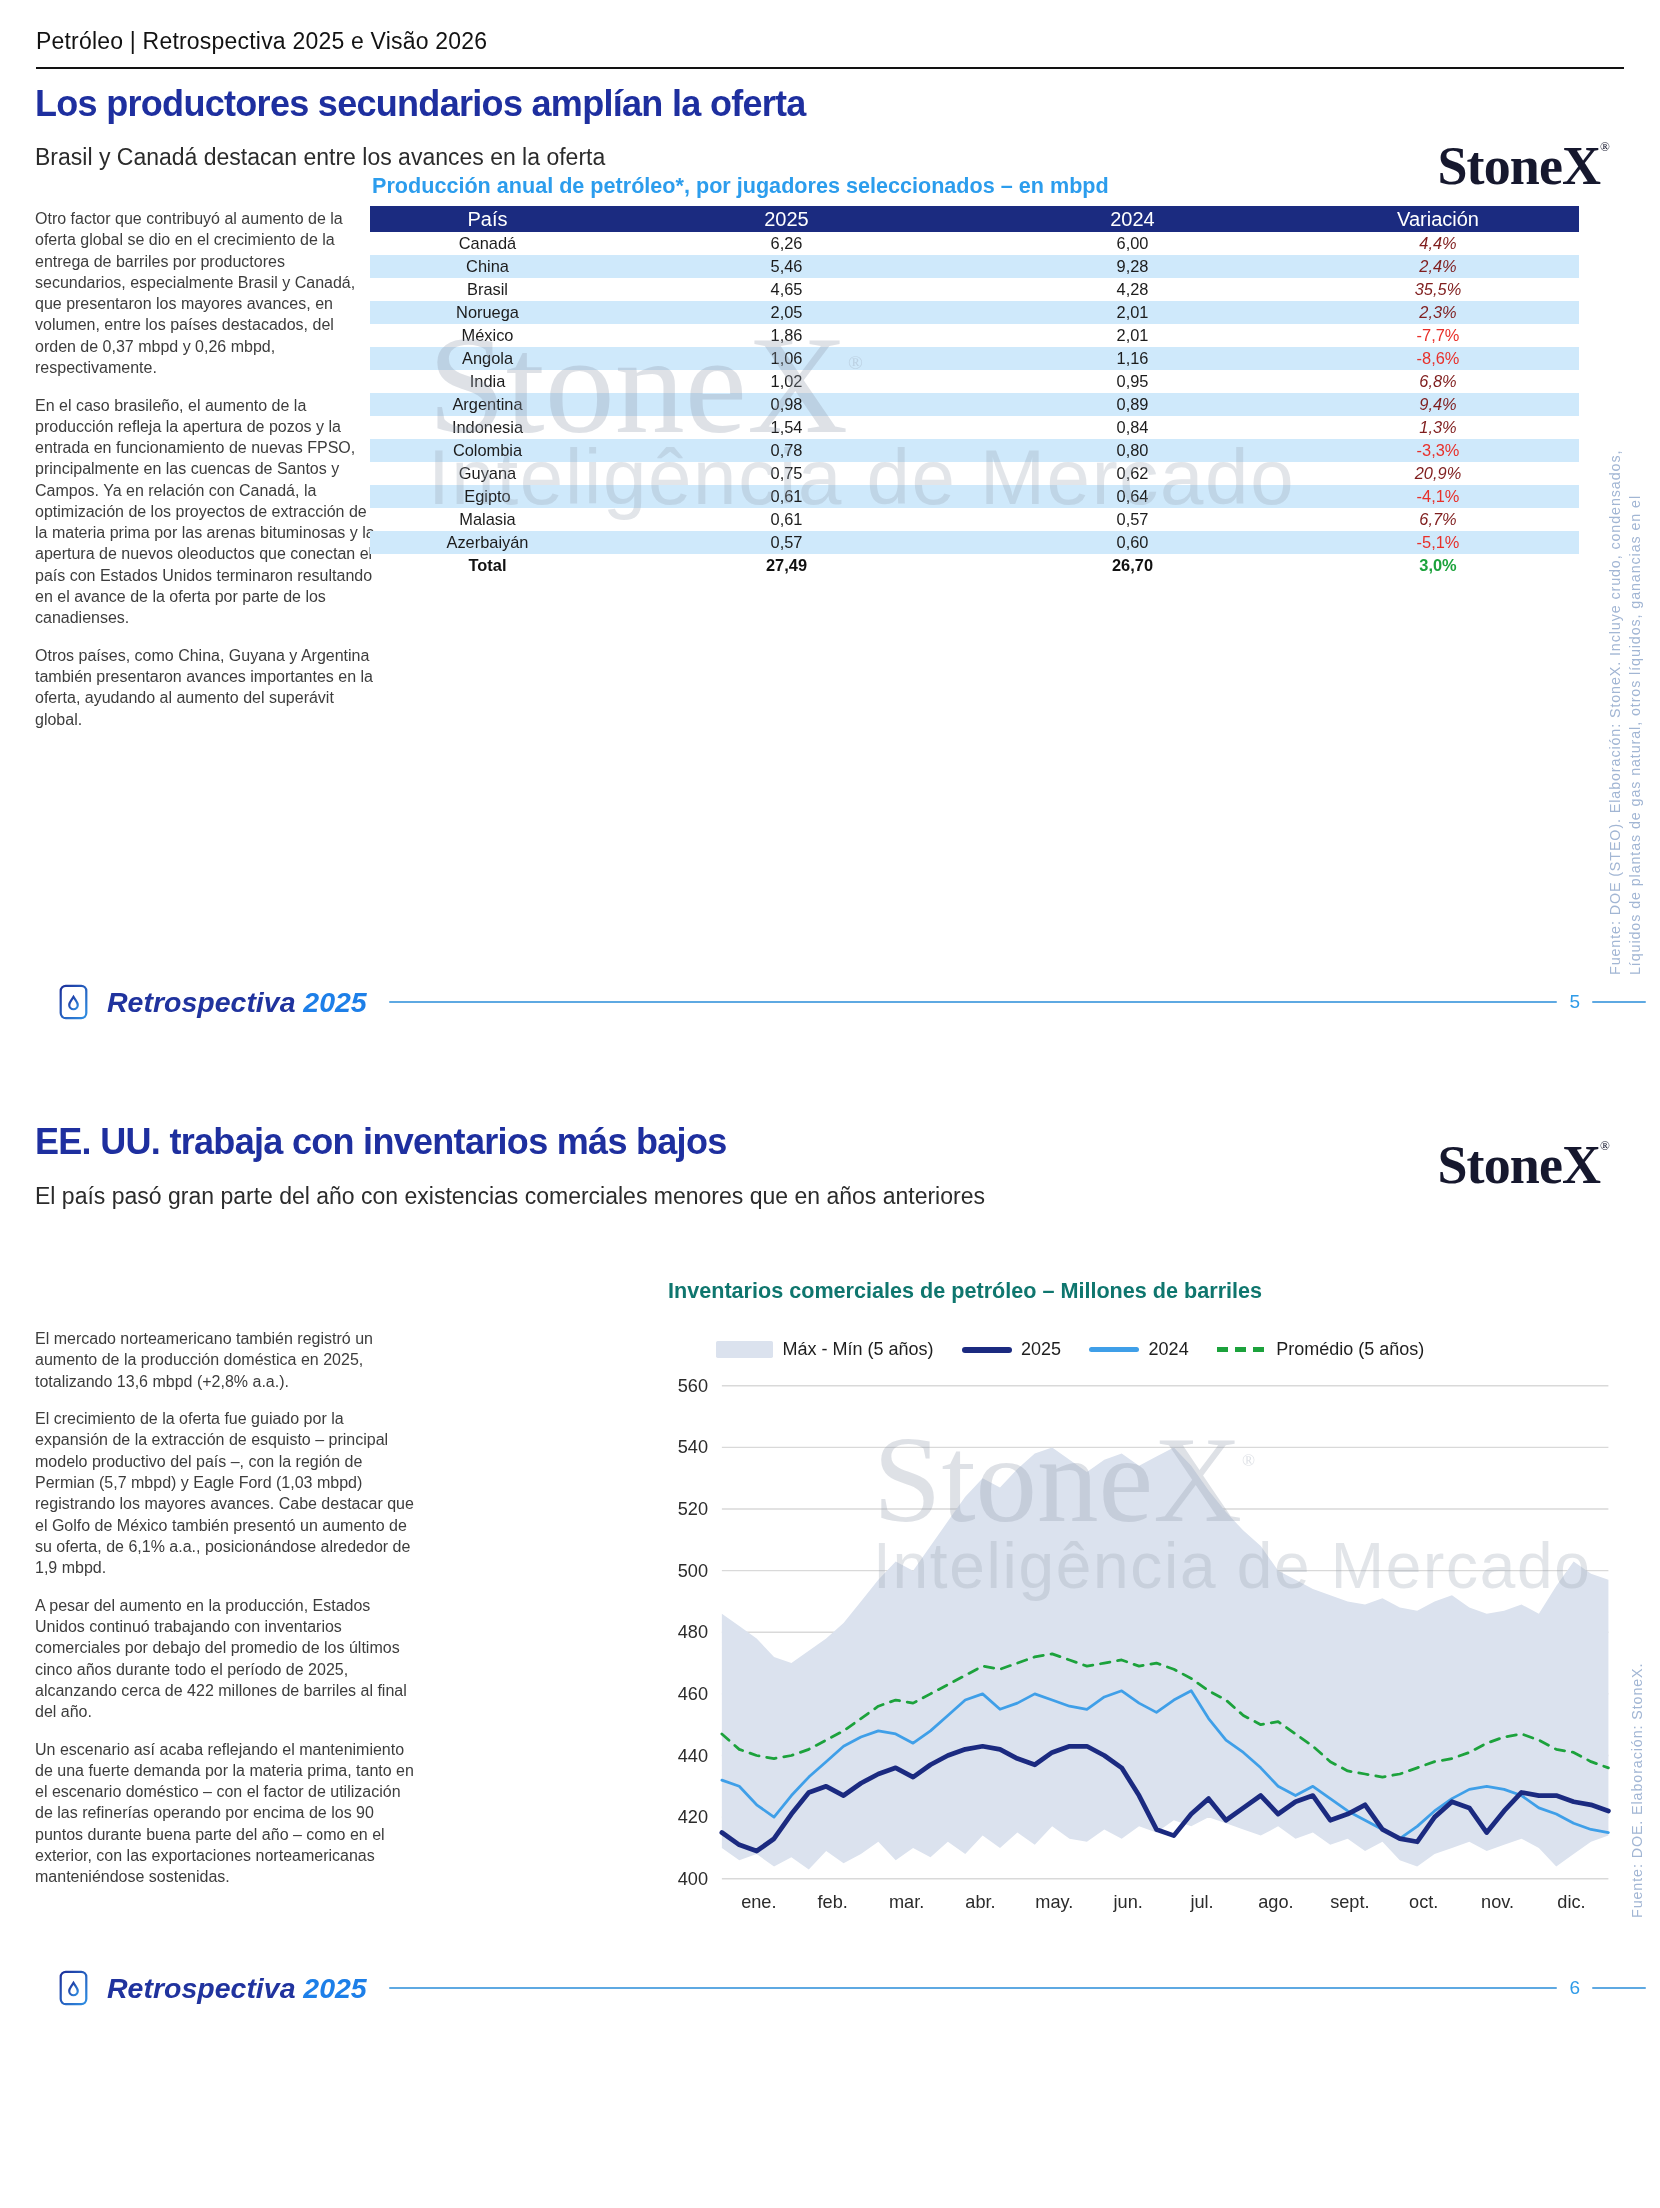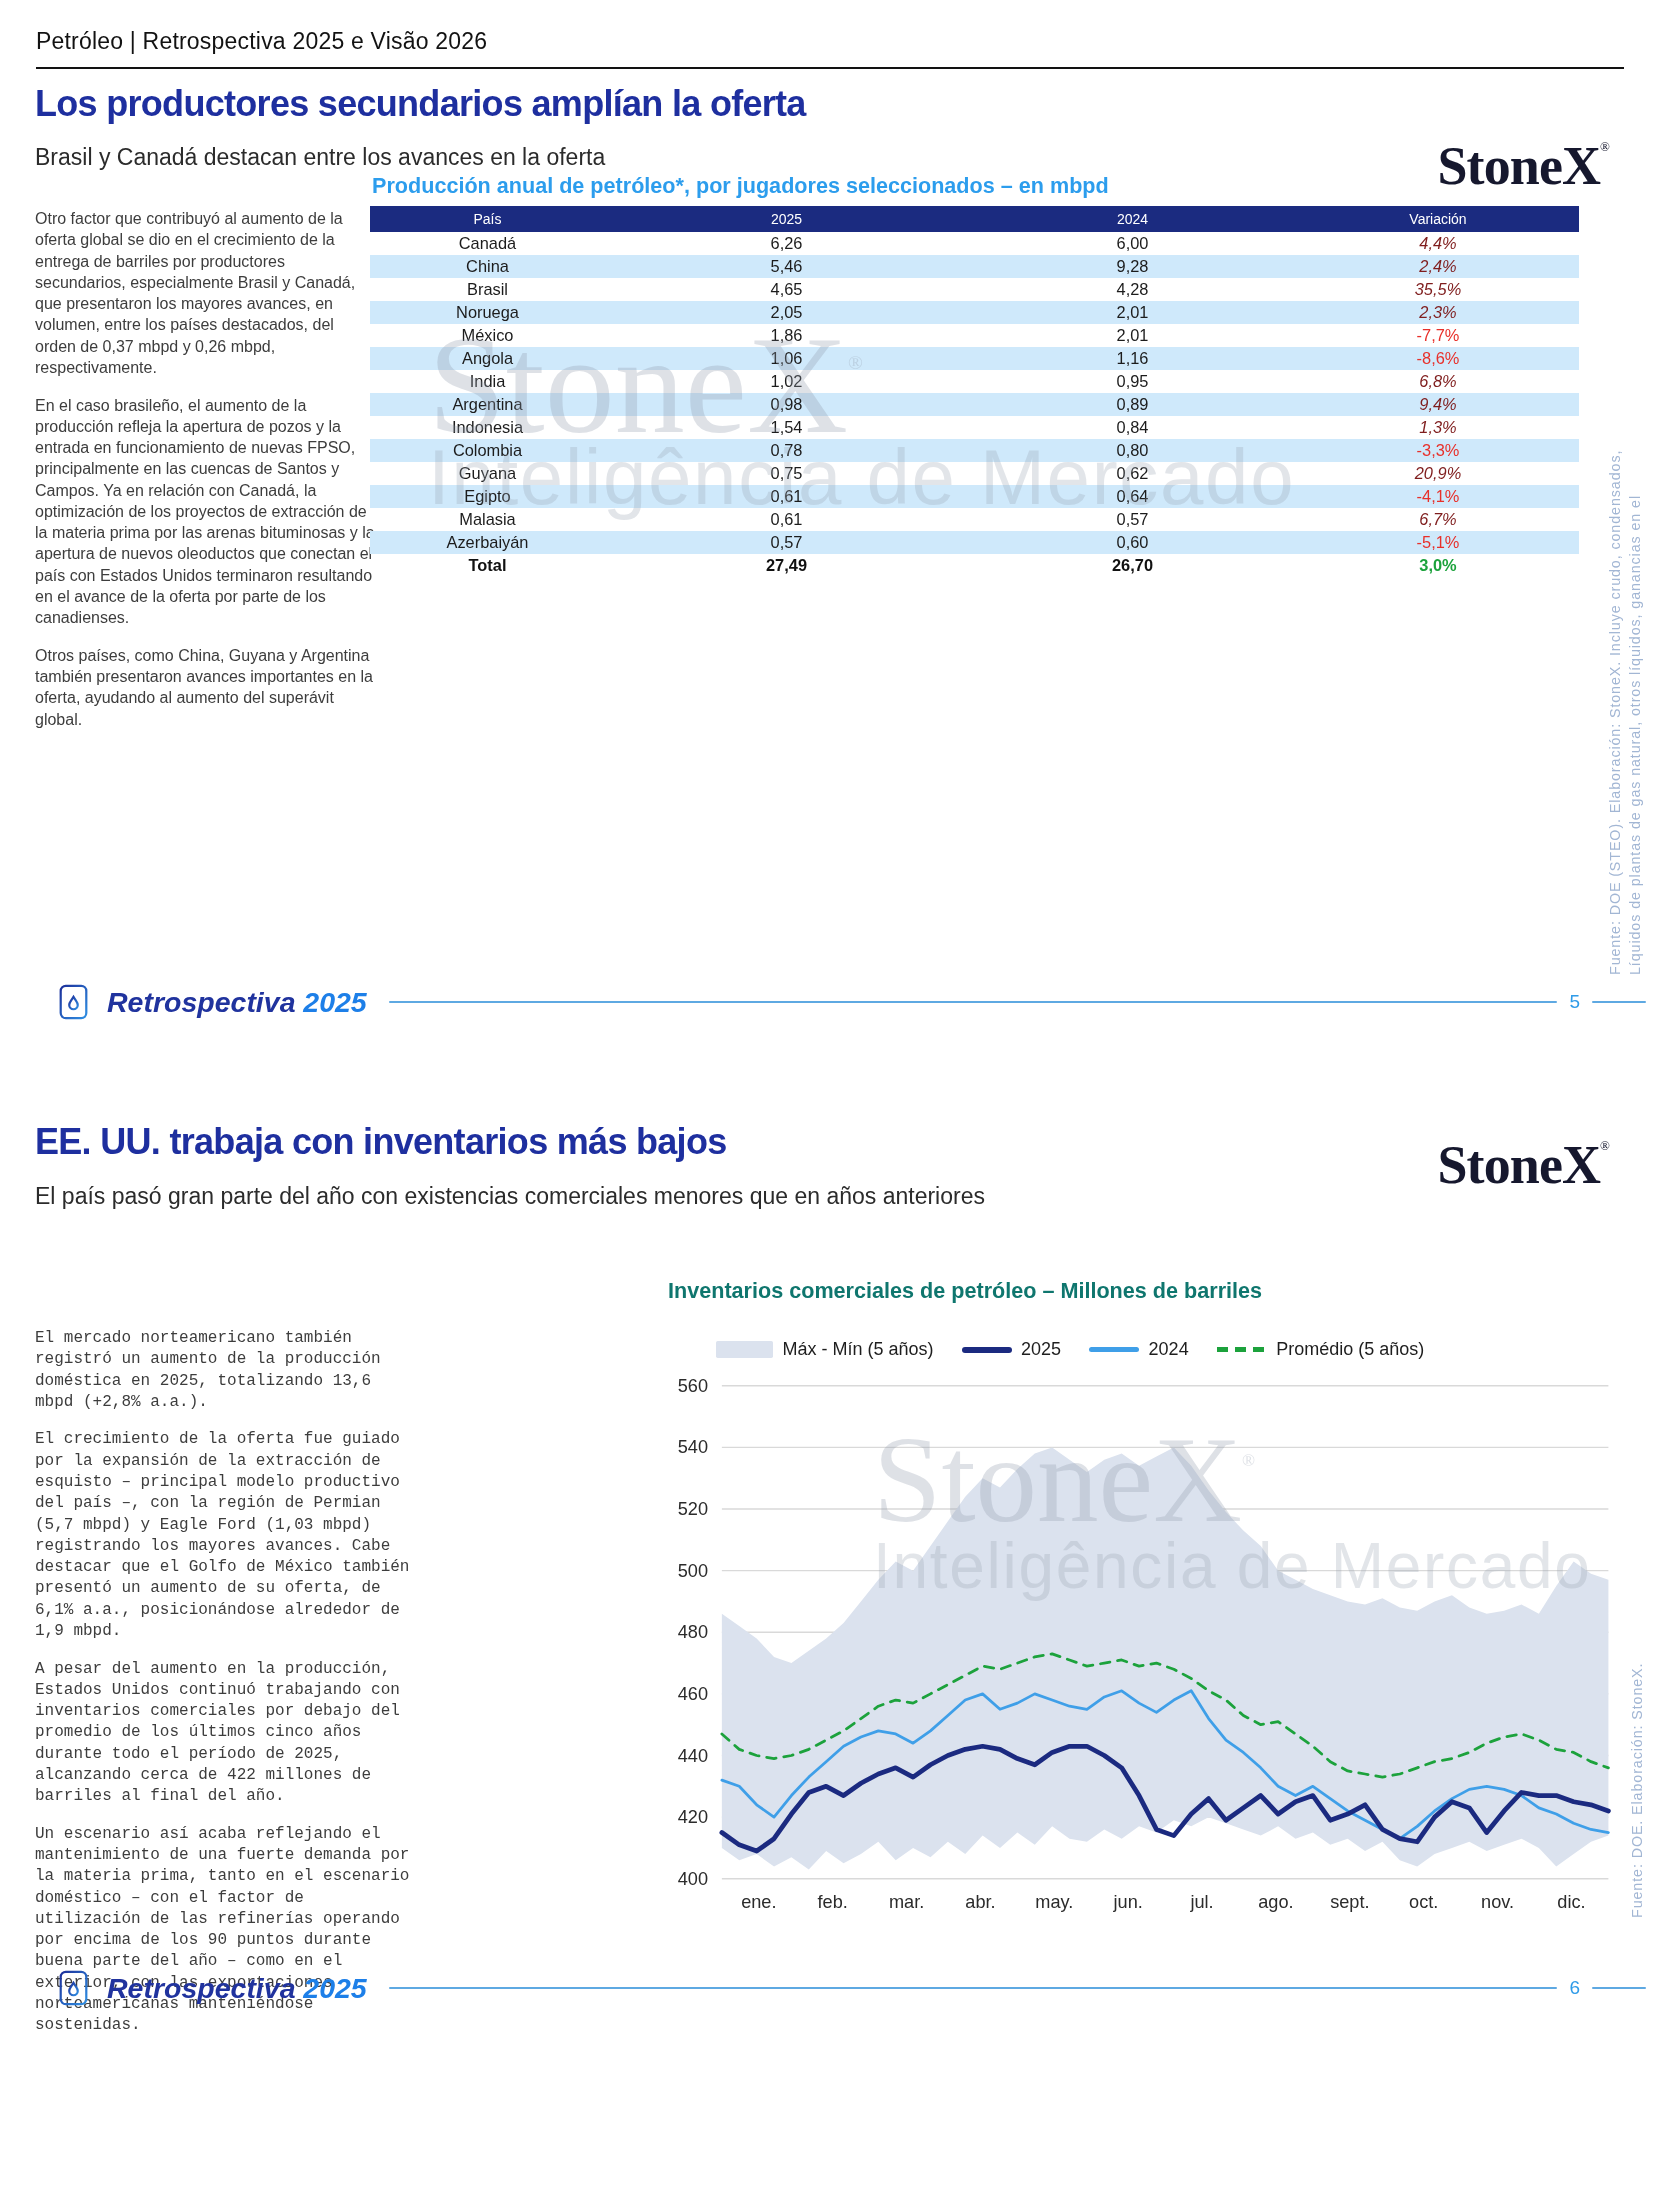--- a/index.html
+++ b/index.html
@@ -18,21 +18,21 @@
   .stonex-logo sup{font-size:13px;font-weight:400;vertical-align:33px;letter-spacing:0;}
 
   
   .col-text{position:absolute;left:35px;width:344px;font-size:16px;line-height:1.33;color:#3d3d3d;}
   .col-text p{margin:0 0 16.4px 0;}
 
   
   .table-title{position:absolute;left:372px;top:173px;font-size:21.6px;font-weight:700;color:#2c9ded;white-space:nowrap;}
   table.prod{position:absolute;left:370px;top:206px;width:1209px;border-collapse:collapse;
              font-size:16.4px;color:#1c1c1c;text-align:center;table-layout:fixed;}
-  table.prod th{background:#1b2b80;color:#ffffff;font-weight:500;font-size:14px;height:26px;padding:0;}
+  table.prod th{background:#1b2b80;color:#ffffff;font-weight:500;font-size:20px;height:26px;padding:0;}
   table.prod td{height:23px;padding:0;}
   table.prod tr.alt{background:#cfe9fb;}
   table.prod .varcell{font-weight:500;}
   .up{color:#7f1d1d;font-style:italic;} .down{color:#e8302a;}
   table.prod tr.total-row td{font-weight:700;color:#111;}
   table.prod tr.total-row td.varcell{color:#1ca23c;}
 
   
   .vtext{position:absolute;transform-origin:0 0;transform:rotate(-90deg);white-space:nowrap;
          font-size:14.3px;letter-spacing:0.9px;color:#a2b6d4;}
@@ -221,21 +221,21 @@
     <div class="pagenum">5</div>
     <div class="fline2"></div>
   </div>
 
   <div class="h1" style="top:1121px;">EE. UU. trabaja con inventarios más bajos</div>
   <div class="stonex-logo" style="top:1134px;"><span>StoneX</span><sup>®</sup></div>
   <div class="sub" style="top:1183px;">El país pasó gran parte del año con existencias comerciales menores que en años anteriores</div>
 
   <div class="chart-title">Inventarios comerciales de petróleo – Millones de barriles</div>
 
-  <div class="col-text" style="top:1328px;width:380px;font-family:Liberation Mono, monospace;">
+  <div class="col-text" style="top:1328px;width:380px;">
     <p>El mercado norteamericano también registró un aumento de la producción doméstica en 2025, totalizando 13,6 mbpd (+2,8% a.a.).</p>
     <p>El crecimiento de la oferta fue guiado por la expansión de la extracción de esquisto – principal modelo productivo del país –, con la región de Permian (5,7 mbpd) y Eagle Ford (1,03 mbpd) registrando los mayores avances. Cabe destacar que el Golfo de México también presentó un aumento de su oferta, de 6,1% a.a., posicionándose alrededor de 1,9 mbpd.</p>
     <p>A pesar del aumento en la producción, Estados Unidos continuó trabajando con inventarios comerciales por debajo del promedio de los últimos cinco años durante todo el período de 2025, alcanzando cerca de 422 millones de barriles al final del año.</p>
     <p>Un escenario así acaba reflejando el mantenimiento de una fuerte demanda por la materia prima, tanto en el escenario doméstico – con el factor de utilización de las refinerías operando por encima de los 90 puntos durante buena parte del año – como en el exterior, con las exportaciones norteamericanas manteniéndose sostenidas.</p>
   </div>
 
   <div class="legend">
     <div class="li">
         <span class="sw-band" style="background: rgb(219, 226, 238);"></span>
         <span>Máx - Mín (5 años)</span>

